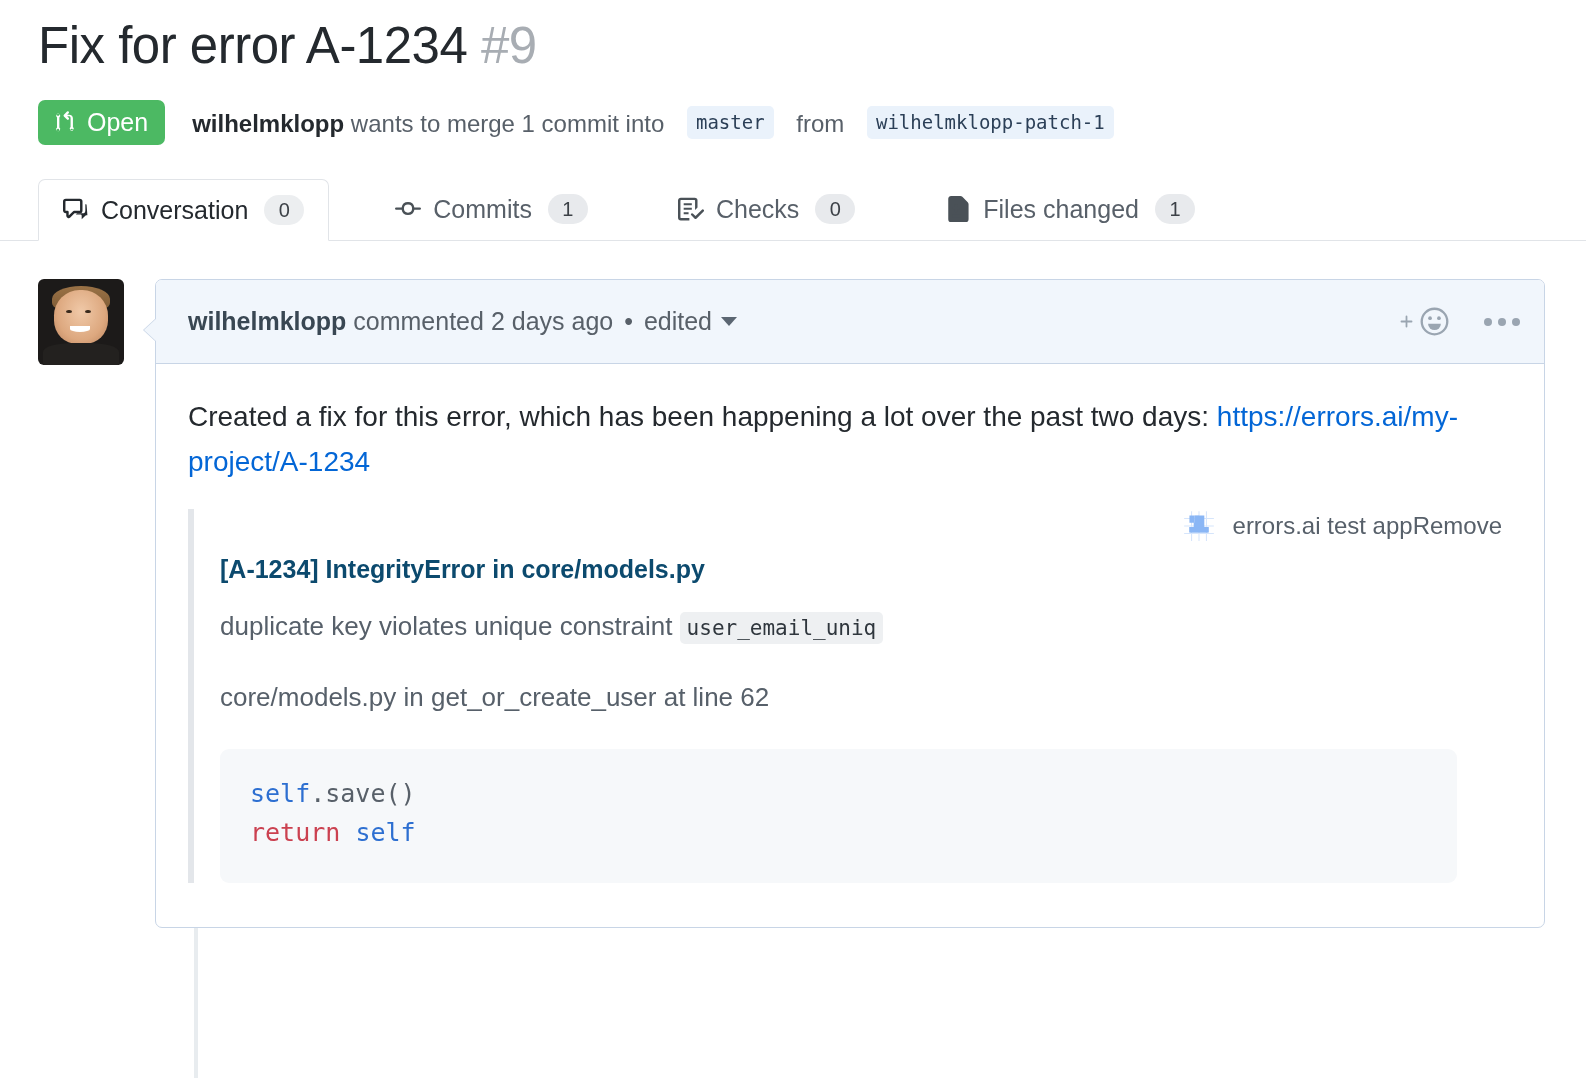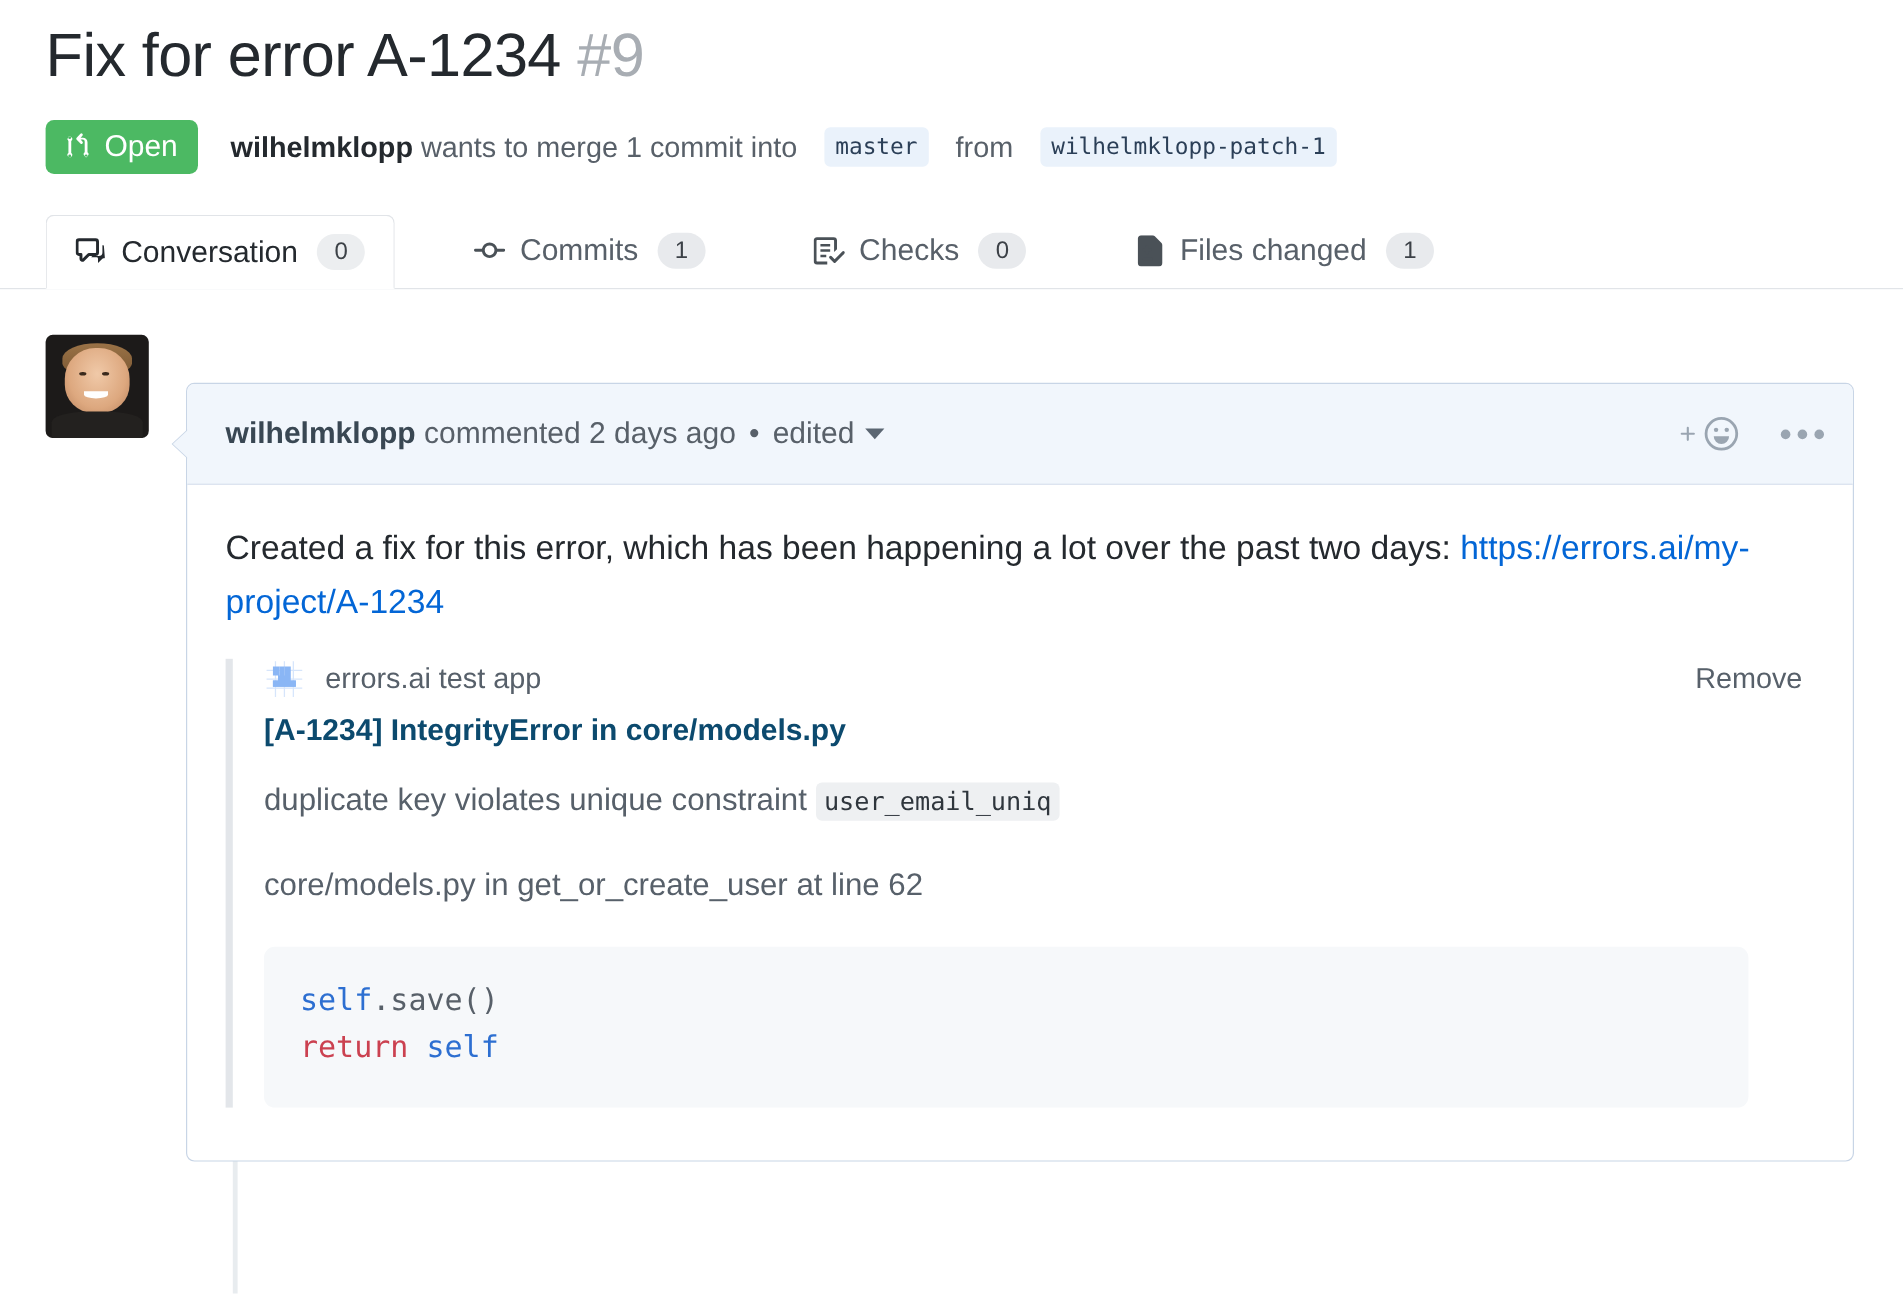--- a/index.html
+++ b/index.html
@@ -199,21 +199,20 @@
   }
 
   .comment-box {
     position: relative;
     margin-left: 31px;
     flex: 1 1 auto;
     margin-right: 41px;
     border: 1px solid #c8d5e6;
     border-radius: 7px;
     background: #ffffff;
-    margin-top: 40px;
   }
   .comment-arrow,
   .comment-arrow-inner {
     position: absolute;
     width: 0; height: 0;
     border-top: 12px solid transparent;
     border-bottom: 12px solid transparent;
     top: 38px;
   }
   .comment-arrow {
@@ -298,21 +297,21 @@
 
   
   .unfurl {
     border-left: 6px solid #e3e6ea;
     padding: 0 0 0 26px;
     margin-top: 24px;
   }
   .unfurl-head {
     display: flex;
     align-items: center;
-    justify-content: space-between;
+    justify-content: flex-end;
     padding-right: 10px;
   }
   .unfurl-app {
     display: flex;
     align-items: center;
     gap: 17px;
   }
   .app-icon {
     width: 34px;
     height: 34px;

